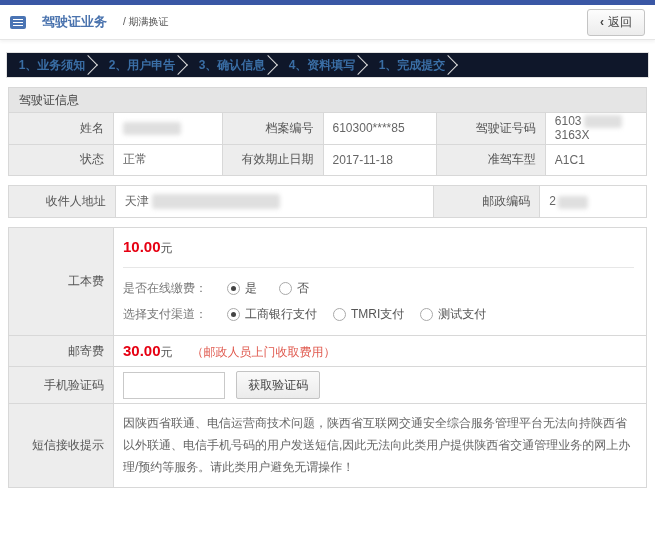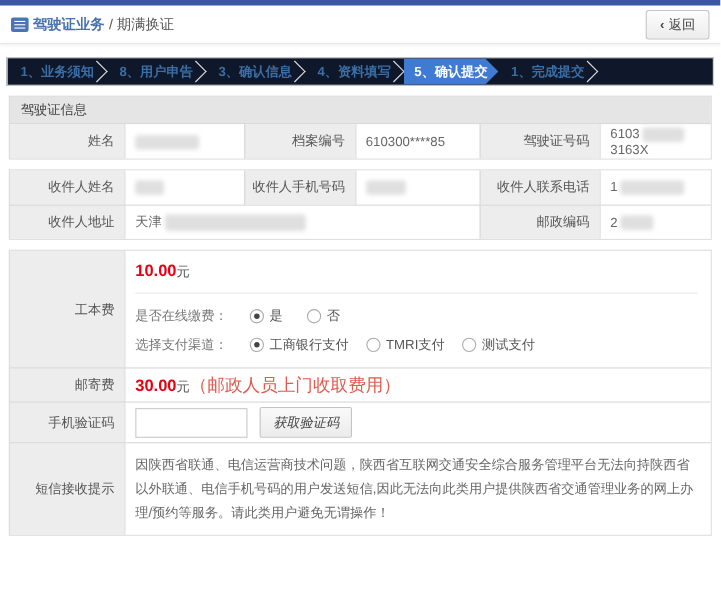--- a/index.html
+++ b/index.html
@@ -2,26 +2,26 @@
 <html><head>
 <meta charset="utf-8">
 <style>
   * { margin:0; padding:0; box-sizing:border-box; }
   html,body { width:655px; height:558px; background:#fff; overflow:hidden;
     font-family:"Liberation Sans","DejaVu Sans",sans-serif; font-size:12px; color:#555; }
   .topstrip { height:5px; background:#3a57a5; }
   
   .header { height:35px; display:flex; align-items:center; justify-content:space-between;
     padding:0 10px; border-bottom:1px solid #e6e6e6; box-shadow:0 2px 3px rgba(0,0,0,.05); }
-  .header-left { display:flex; align-items:center; gap:4px; }
+  .header-left { display:flex; align-items:center; gap:16px; }
   .doc-icon { width:16px; height:13px; background:#4a74b4; border-radius:2px;
     display:inline-flex; flex-direction:column; justify-content:center; gap:2px; padding:2px 3px; }
   .doc-icon i { display:block; height:1px; background:#fff; }
   .page-title { color:#4a73ae; font-weight:bold; font-size:13px; }
-  .page-sub { color:#555; font-size:13px; }
+  .page-sub { color:#555; font-size:10px; }
   .back-btn { display:inline-flex; align-items:center; gap:4px; background:linear-gradient(#fdfdfd,#ececec);
     border:1px solid #c4c4c4; border-radius:3px; padding:4px 12px; color:#444; font-size:12px; cursor:pointer; }
   .back-btn b { font-weight:bold; }
   
   .steps { display:flex; margin:12px 6px 0 6px; height:26px; background:#0f172a;
     border:1px solid #e2e2e2; overflow:hidden; }
   .step { position:relative; width:90px; display:flex; align-items:center; justify-content:center;
     color:#3a6ea5; font-weight:bold; font-size:12px; }
   .step:not(.active)::after { content:""; position:absolute; right:2px; top:50%; width:13px; height:13px;
     border-top:1px solid #dcdcdc; border-right:1px solid #dcdcdc; transform:translateY(-50%) rotate(45deg); }
@@ -46,25 +46,25 @@
   .amount { color:#e60012; font-weight:bold; font-size:15px; }
   .yuan { color:#555; font-size:12px; font-weight:normal; }
   .fee-divider { border:none; border-top:1px solid #e7e7e7; margin:10px 0 12px 0; }
   .radio-row { display:flex; align-items:center; margin-top:9px; color:#777; }
   .radio-row .grp-label { width:92px; }
   .radio { display:inline-block; width:13px; height:13px; border:1px solid #aaa; border-radius:50%;
     background:#fff; margin:0 5px 0 12px; position:relative; vertical-align:-2px; cursor:pointer; }
   .radio.checked::after { content:""; position:absolute; left:3px; top:3px; width:5px; height:5px;
     border-radius:50%; background:#444; }
   .opt { color:#555; }
-  .note-red { color:#e05a4f; font-size:16px; margin-left:0; }
+  .note-red { color:#e05a4f; font-size:12px; margin-left:19px; }
   .code-input { width:102px; height:27px; border:1px solid #c9c9c9; margin-right:8px; padding:0 5px;
     font-size:12px; vertical-align:middle; }
   .code-btn { height:28px; padding:0 11px; background:linear-gradient(#fafafa,#ebebeb);
-    border:1px solid #c4c4c4; border-radius:2px; color:#444; font-size:12px; cursor:pointer; vertical-align:middle;font-style:italic; }
+    border:1px solid #c4c4c4; border-radius:2px; color:#444; font-size:12px; cursor:pointer; vertical-align:middle; }
   .sms-cell { padding:8px 12px; color:#c9786c; line-height:1.85; }
 </style>
 </head>
 <body>
 
 <div class="topstrip"></div>
 
 <div class="header">
   <div class="header-left">
     <span class="doc-icon">
@@ -79,64 +79,61 @@
     <b>‹</b>
     <span>返回</span>
   </button>
 </div>
 
 <div class="steps">
   <div class="step">
       <span>1、业务须知</span>
     </div>
   <div class="step">
-      <span>8、用户申告</span>
+      <span>2、用户申告</span>
     </div>
   <div class="step">
       <span>3、确认信息</span>
     </div>
   <div class="step">
       <span>4、资料填写</span>
-    </div>
-  <div class="step active">
-      <span>5、确认提交</span>
     </div>
   <div class="step">
       <span>1、完成提交</span>
     </div>
   <div class="step-fill"></div>
 </div>
 
 <div class="section">
   <div class="sec-title">驾驶证信息</div>
   <table>
     <tbody>
         <tr>
       <td class="lbl" style="width:16.4%">姓名</td>
       <td class="val" style="width:17.1%"><span class="blur" style="width:58px"></span></td>
       <td class="lbl" style="width:15.8%">档案编号</td>
       <td class="val" style="width:17.8%">610300****85</td>
       <td class="lbl" style="width:17.1%">驾驶证号码</td>
       <td class="val"><span>6103</span><span class="blur" style="width:38px;margin:0 2px"></span><span>3163X</span></td>
     </tr>
+    <tr>
+      <td class="lbl">状态</td>
+      <td class="val">正常</td>
+      <td class="lbl">有效期止日期</td>
+      <td class="val">2017-11-18</td>
+      <td class="lbl">准驾车型</td>
+      <td class="val">A1C1</td>
+    </tr>
   </tbody>
     </table>
 </div>
 
 <div class="section">
   <table>
     <tbody>
-        <tr>
-      <td class="lbl" style="width:16.4%">收件人姓名</td>
-      <td class="val" style="width:17.1%"><span class="blur" style="width:26px"></span></td>
-      <td class="lbl" style="width:15.8%">收件人手机号码</td>
-      <td class="val" style="width:17.8%"><span class="blur" style="width:36px"></span></td>
-      <td class="lbl" style="width:17.1%">收件人联系电话</td>
-      <td class="val"><span>1</span><span class="blur" style="width:58px;margin-left:2px"></span></td>
-    </tr>
     <tr>
       <td class="lbl">收件人地址</td>
       <td class="val" colspan="3"><span>天津</span><span class="blur" style="width:128px;height:15px;margin-left:3px"></span></td>
       <td class="lbl">邮政编码</td>
       <td class="val"><span>2</span><span class="blur" style="width:30px;margin-left:2px"></span></td>
     </tr>
   </tbody>
     </table>
 </div>
 

